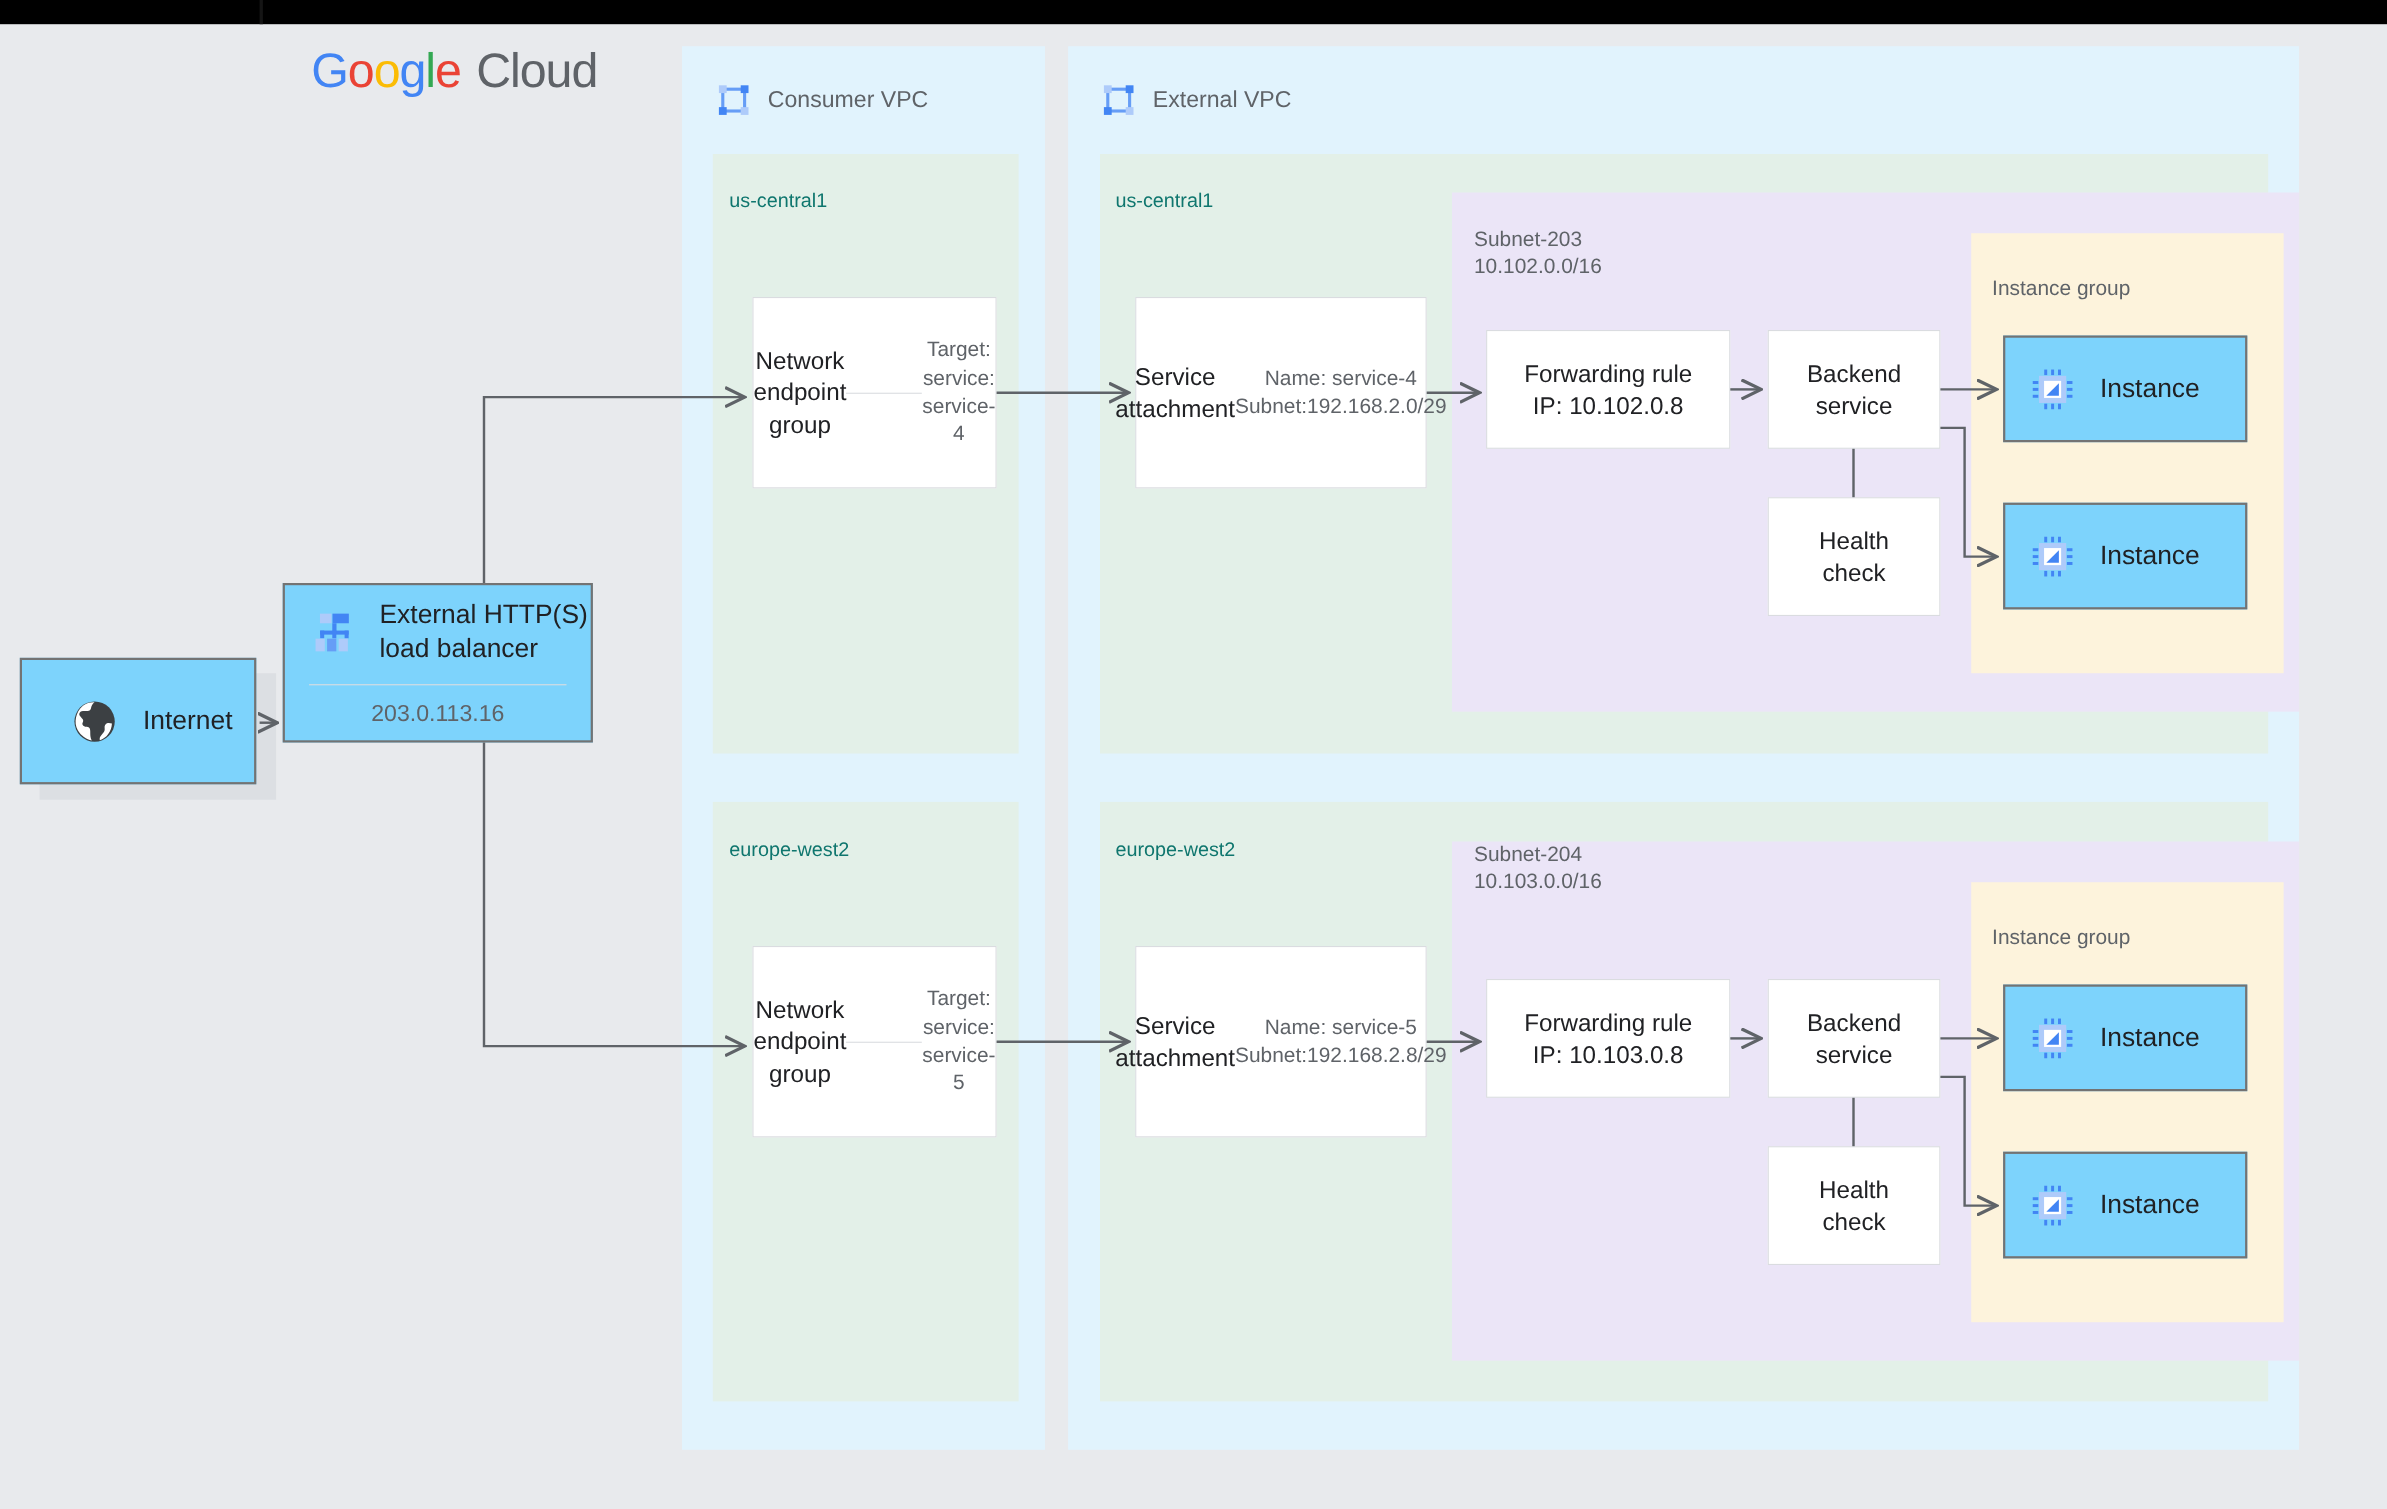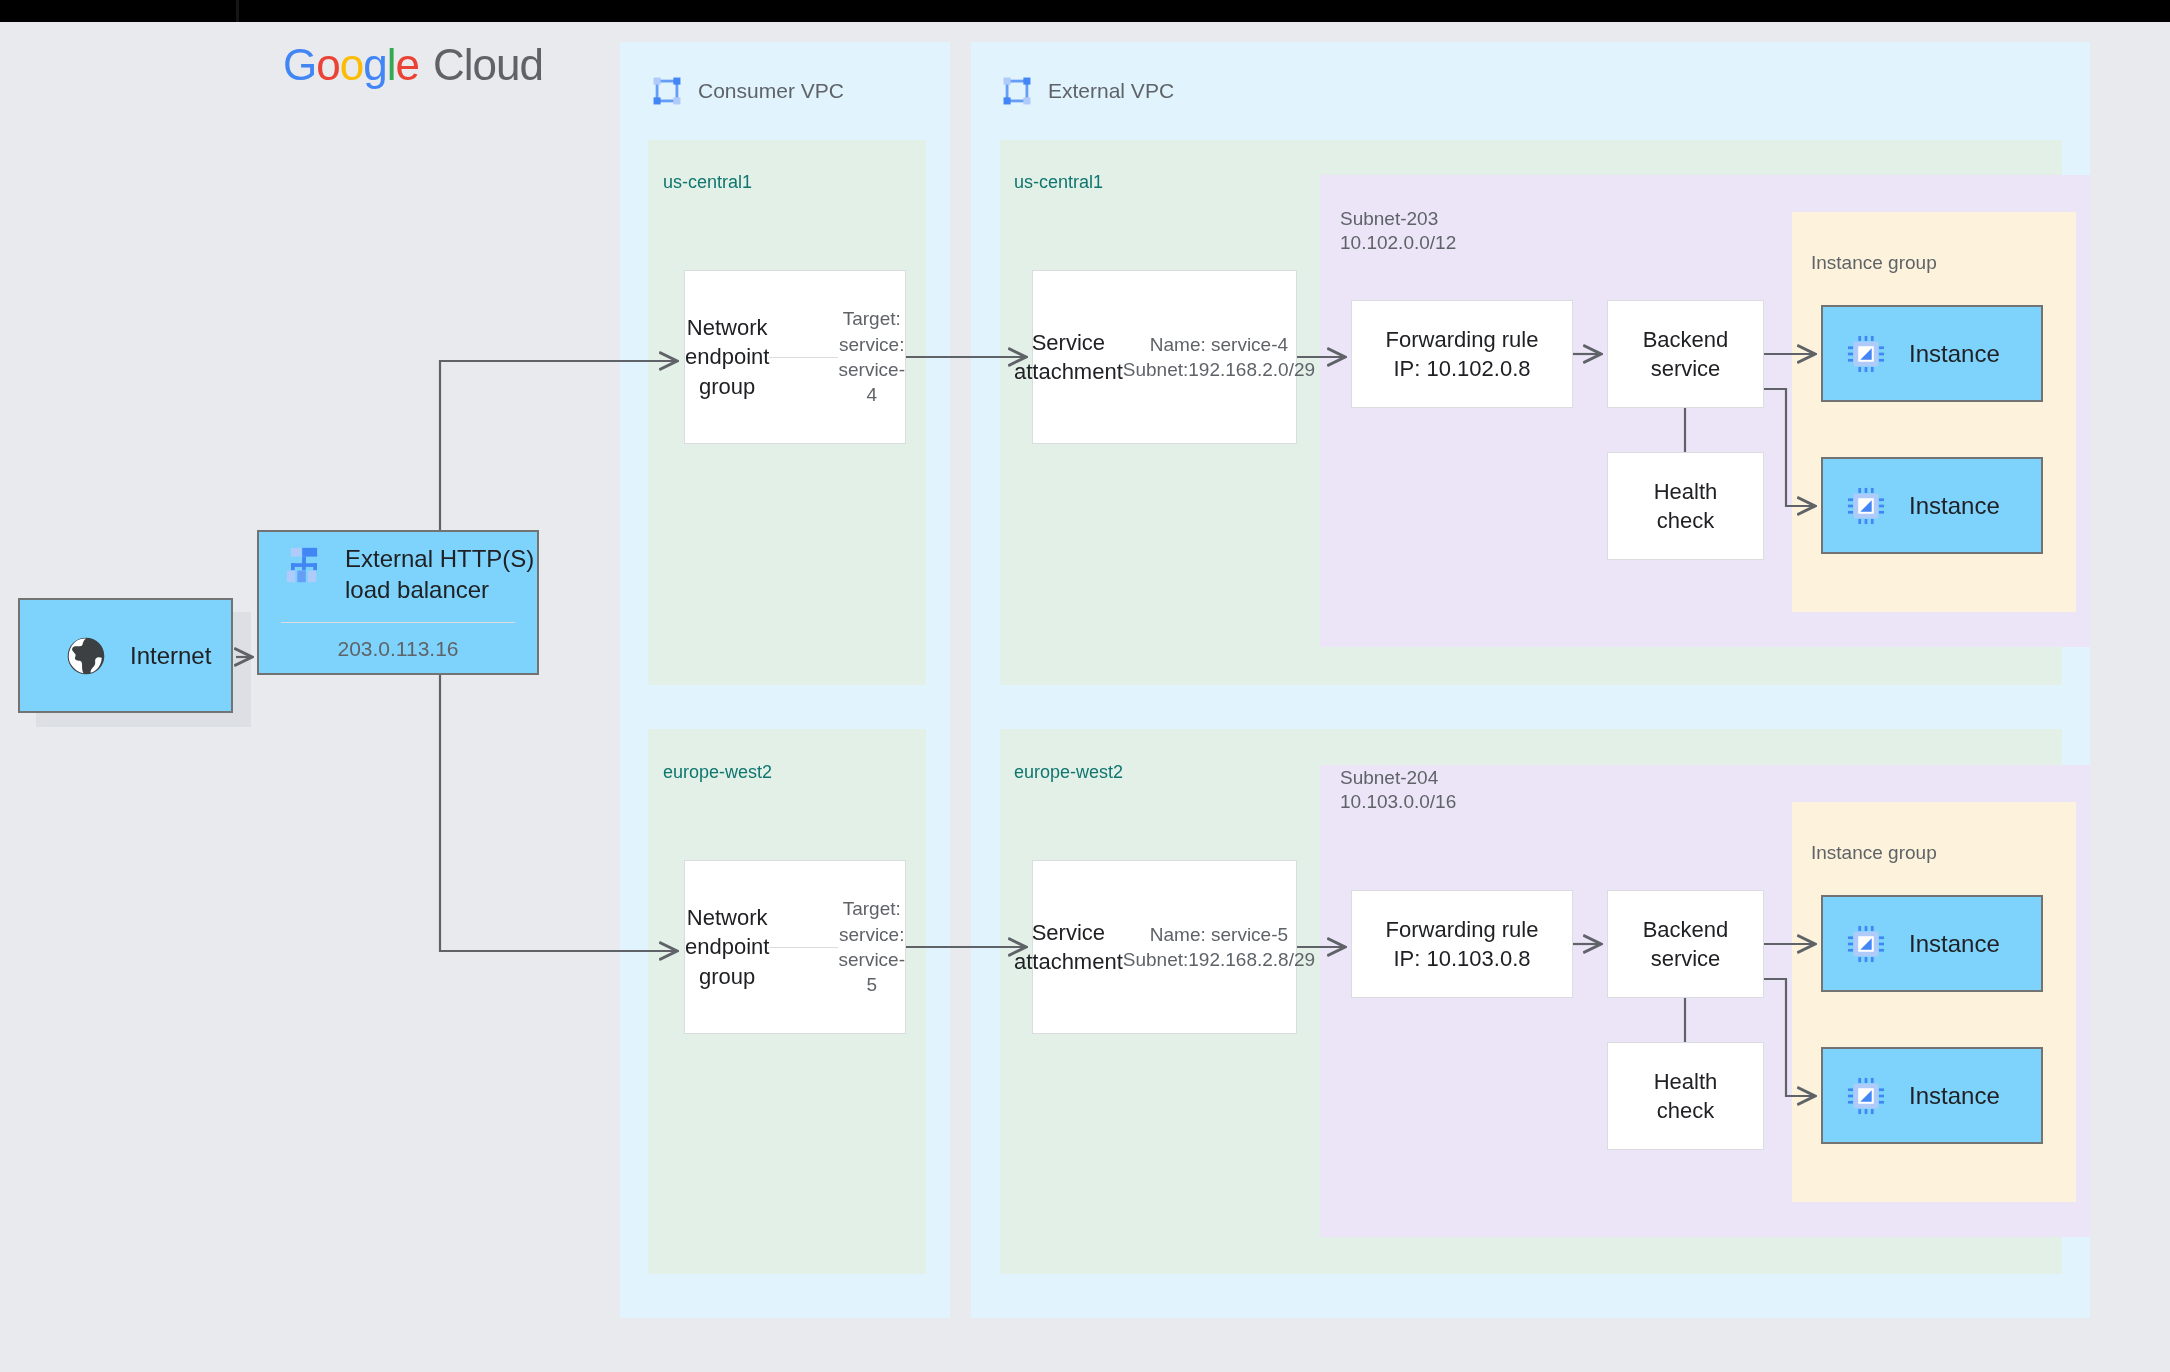--- a/index.html
+++ b/index.html
@@ -124,21 +124,21 @@
   </div>
   <div class="rule"></div>
   <div class="sub">
     <span>Name: service-4</span><br>
     <span>Subnet:192.168.2.0/29</span>
   </div>
 </div>
 <div class="subnet" style="left:1320px;top:175px;width:770px;height:472px;"></div>
 <div class="subnet-label" style="left:1340px;top:207px;">
   <span>Subnet-203</span><br>
-  <span>10.102.0.0/12</span>
+  <span>10.102.0.0/16</span>
 </div>
 <div class="card" style="left:1351px;top:300px;width:222px;height:108px;">
   <div class="ttl">
     <span>Forwarding rule</span><br>
     <span>IP: 10.102.0.8</span>
   </div>
 </div>
 <div class="card" style="left:1607px;top:300px;width:157px;height:108px;">
   <div class="ttl">
     <span>Backend</span><br>
@@ -285,21 +285,21 @@
 <div class="hcard" style="left:18px;top:598px;width:215px;height:115px;padding-left:44px;gap:22px;">
   <svg class="ic" width="44" height="44" viewBox="0 0 24 24">
     <circle cx="12" cy="12" r="10" fill="#3c4043"></circle>
     <path d="M12 2.4 C9.6 4.2 10.8 6.2 9.2 6.6 C7.6 7 5.4 6.2 4.6 7.6 C3.8 9 5.6 9.8 6.2 11 C6.8 12.2 5.2 13 6.4 14 C7.6 15 9 14 9.6 15.4 C10.2 16.8 9.4 19 10.6 21.4 C8 21 5.2 19 3.6 16.2 C1.6 12.6 2.6 7.2 6.2 4.2 C7.9 2.8 10 2.3 12 2.4 Z" fill="#fff"></path>
     <path d="M14.6 21.2 C14.2 19.6 15.6 18.6 16.6 17.2 C17.6 15.8 16.4 14.6 17.4 13.4 C18.2 12.4 19.6 12.6 20.6 13 C20.4 17 17.9 20.3 14.6 21.2 Z" fill="#fff"></path>
   </svg>
   <div class="lbl">Internet</div>
 </div>
 
 <div class="hcard" style="left:257px;top:530px;width:282px;height:145px;flex-direction:column;align-items:stretch;justify-content:center;">
-  <div style="display:flex;gap:20px;padding-left:24px;">
+  <div style="display:flex;align-items:center;gap:20px;padding-left:24px;">
     <svg class="ic" width="42" height="42" viewBox="0 0 24 24">
       <rect x="4.5" y="2.2" width="6" height="5" fill="#aecbfa"></rect>
       <rect x="11" y="2.2" width="8.5" height="5" fill="#4285f4"></rect>
       <rect x="10.9" y="7.2" width="2.2" height="4.4" fill="#4285f4"></rect>
       <rect x="4.6" y="11" width="14.8" height="2.1" fill="#4285f4"></rect>
       <rect x="4.6" y="11" width="2.1" height="4" fill="#4285f4"></rect>
       <rect x="10.9" y="11" width="2.1" height="4" fill="#4285f4"></rect>
       <rect x="17.3" y="11" width="2.1" height="4" fill="#4285f4"></rect>
       <rect x="2.2" y="15.2" width="4.8" height="6.6" fill="#aecbfa"></rect>
       <rect x="8.2" y="15.2" width="4.8" height="6.6" fill="#669df6"></rect>

